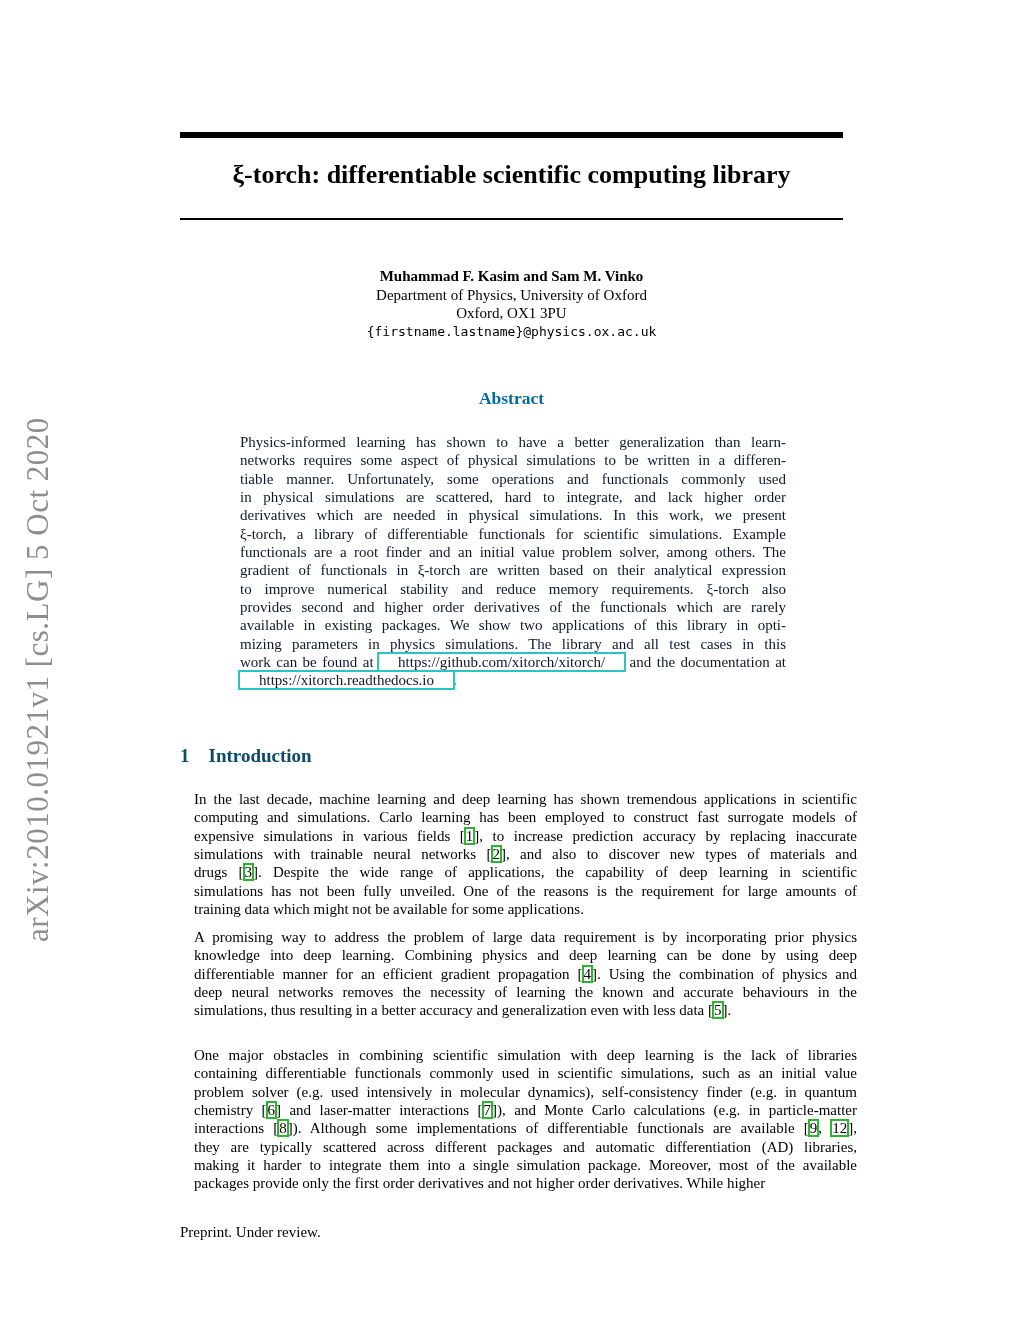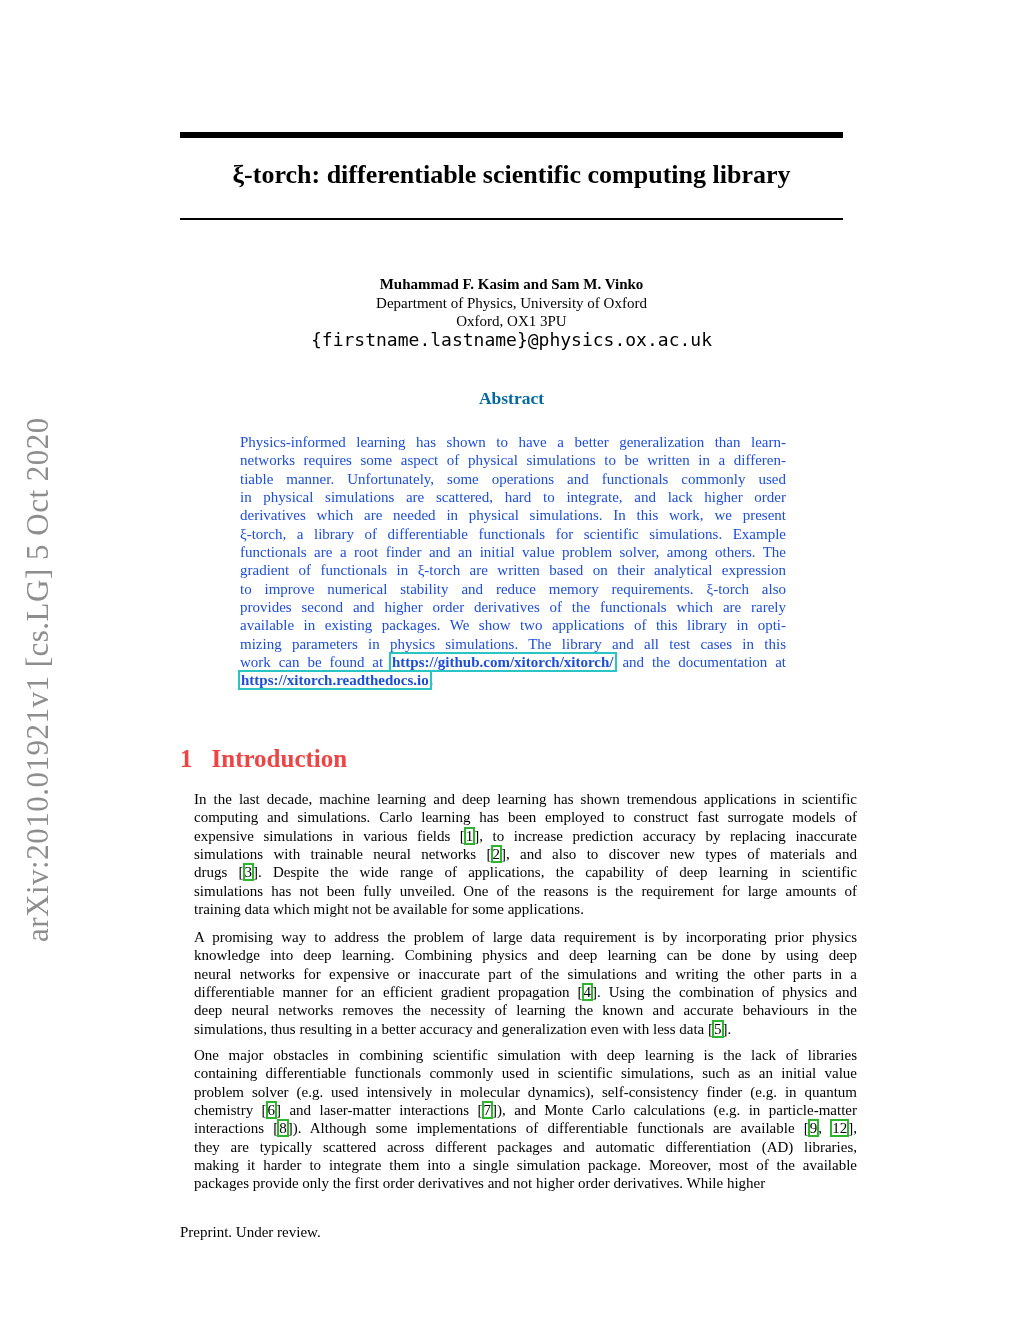--- a/index.html
+++ b/index.html
@@ -21,58 +21,57 @@
   .rule-thick { position: absolute; left: 180px; top: 132px; width: 663px; height: 6px; background: #000; }
   .rule-thin  { position: absolute; left: 180px; top: 218px; width: 663px; height: 2px; background: #000; }
 
   .paper-title {
     position: absolute; left: 180px; top: 160px; width: 663px;
     text-align: center; font-size: 26px; font-weight: bold; color: #000;
   }
 
   .author-block {
     position: absolute; left: 180px; top: 267px; width: 663px;
-    text-align: center; font-size: 15px; line-height: 18.5px; color: #000; margin-top: 8px;
+    text-align: center; font-size: 15px; line-height: 18.5px; color: #000;
   }
   .author-names { font-weight: bold; }
   .author-email {
-    font-family: "DejaVu Sans Mono", monospace; font-size: 18px; letter-spacing: 0px;
+    font-family: "DejaVu Sans Mono", monospace; font-size: 13px; letter-spacing: 0px;
   }
 
   .abstract-heading {
     position: absolute; left: 180px; top: 388px; width: 663px;
     text-align: center; font-size: 17.5px; font-weight: bold; color: #0369a1;
   }
   .abstract-body {
     position: absolute; left: 240px; top: 433px; width: 546px;
-    font-size: 15px; line-height: 18.35px; color: #1d4ed8;
+    font-size: 15px; line-height: 18.35px; color: #0f172a;
   }
 
   .section-heading {
     position: absolute; left: 180px; top: 745px; width: 663px;
-    font-size: 25px; font-weight: bold; color: #ef4444;
+    font-size: 19px; font-weight: bold; color: #0c4a6e;
   }
   .section-number { display: inline-block; margin-right: 19px; }
 
   .body-par { position: absolute; left: 180px; width: 663px; font-size: 15px; line-height: 18.35px; color: #000; margin-left: 14px; }
   .par-1 { top: 790px; }
   .par-2 { top: 928px; }
   .par-3 { top: 1046px; }
 
   .line { text-align: justify; text-align-last: justify; white-space: normal; }
   .line.last { text-align-last: left; }
 
   .cite {
     outline: 2px solid #2db52d; outline-offset: -1px;
     padding: 0 1px;
   }
   .link {
     outline: 2px solid #29c4c4; outline-offset: 0px;
-    padding: 0 1px;
-    font-weight: bold;
+    padding: 0 19px;
   }
 
   .footer-note {
     position: absolute; left: 180px; top: 1224px; width: 663px;
     font-size: 15px; color: #000;
   }
 </style>
 </head>
 <body>
 
@@ -118,21 +117,20 @@
       <div class="line">computing and simulations. Carlo learning has been employed to construct fast surrogate models of</div>
       <div class="line">expensive simulations in various fields [<span class="cite">1</span>], to increase prediction accuracy by replacing inaccurate</div>
       <div class="line">simulations with trainable neural networks [<span class="cite">2</span>], and also to discover new types of materials and</div>
       <div class="line">drugs [<span class="cite">3</span>].  Despite the wide range of applications, the capability of deep learning in scientific</div>
       <div class="line">simulations has not been fully unveiled. One of the reasons is the requirement for large amounts of</div>
       <div class="line last">training data which might not be available for some applications.</div>
     </div>
   <div class="body-par par-2">
       <div class="line">A promising way to address the problem of large data requirement is by incorporating prior physics</div>
       <div class="line">knowledge into deep learning.  Combining physics and deep learning can be done by using deep</div>
-      <div class="line">neural networks for expensive or inaccurate part of the simulations and writing the other parts in a</div>
       <div class="line">differentiable manner for an efficient gradient propagation [<span class="cite">4</span>]. Using the combination of physics and</div>
       <div class="line">deep neural networks removes the necessity of learning the known and accurate behaviours in the</div>
       <div class="line last">simulations, thus resulting in a better accuracy and generalization even with less data [<span class="cite">5</span>].</div>
     </div>
   <div class="body-par par-3">
       <div class="line">One major obstacles in combining scientific simulation with deep learning is the lack of libraries</div>
       <div class="line">containing differentiable functionals commonly used in scientific simulations, such as an initial value</div>
       <div class="line">problem solver (e.g. used intensively in molecular dynamics), self-consistency finder (e.g. in quantum</div>
       <div class="line">chemistry [<span class="cite">6</span>] and laser-matter interactions [<span class="cite">7</span>]), and Monte Carlo calculations (e.g. in particle-matter</div>
       <div class="line">interactions [<span class="cite">8</span>]). Although some implementations of differentiable functionals are available [<span class="cite">9</span>, <span class="cite">12</span>],</div>

